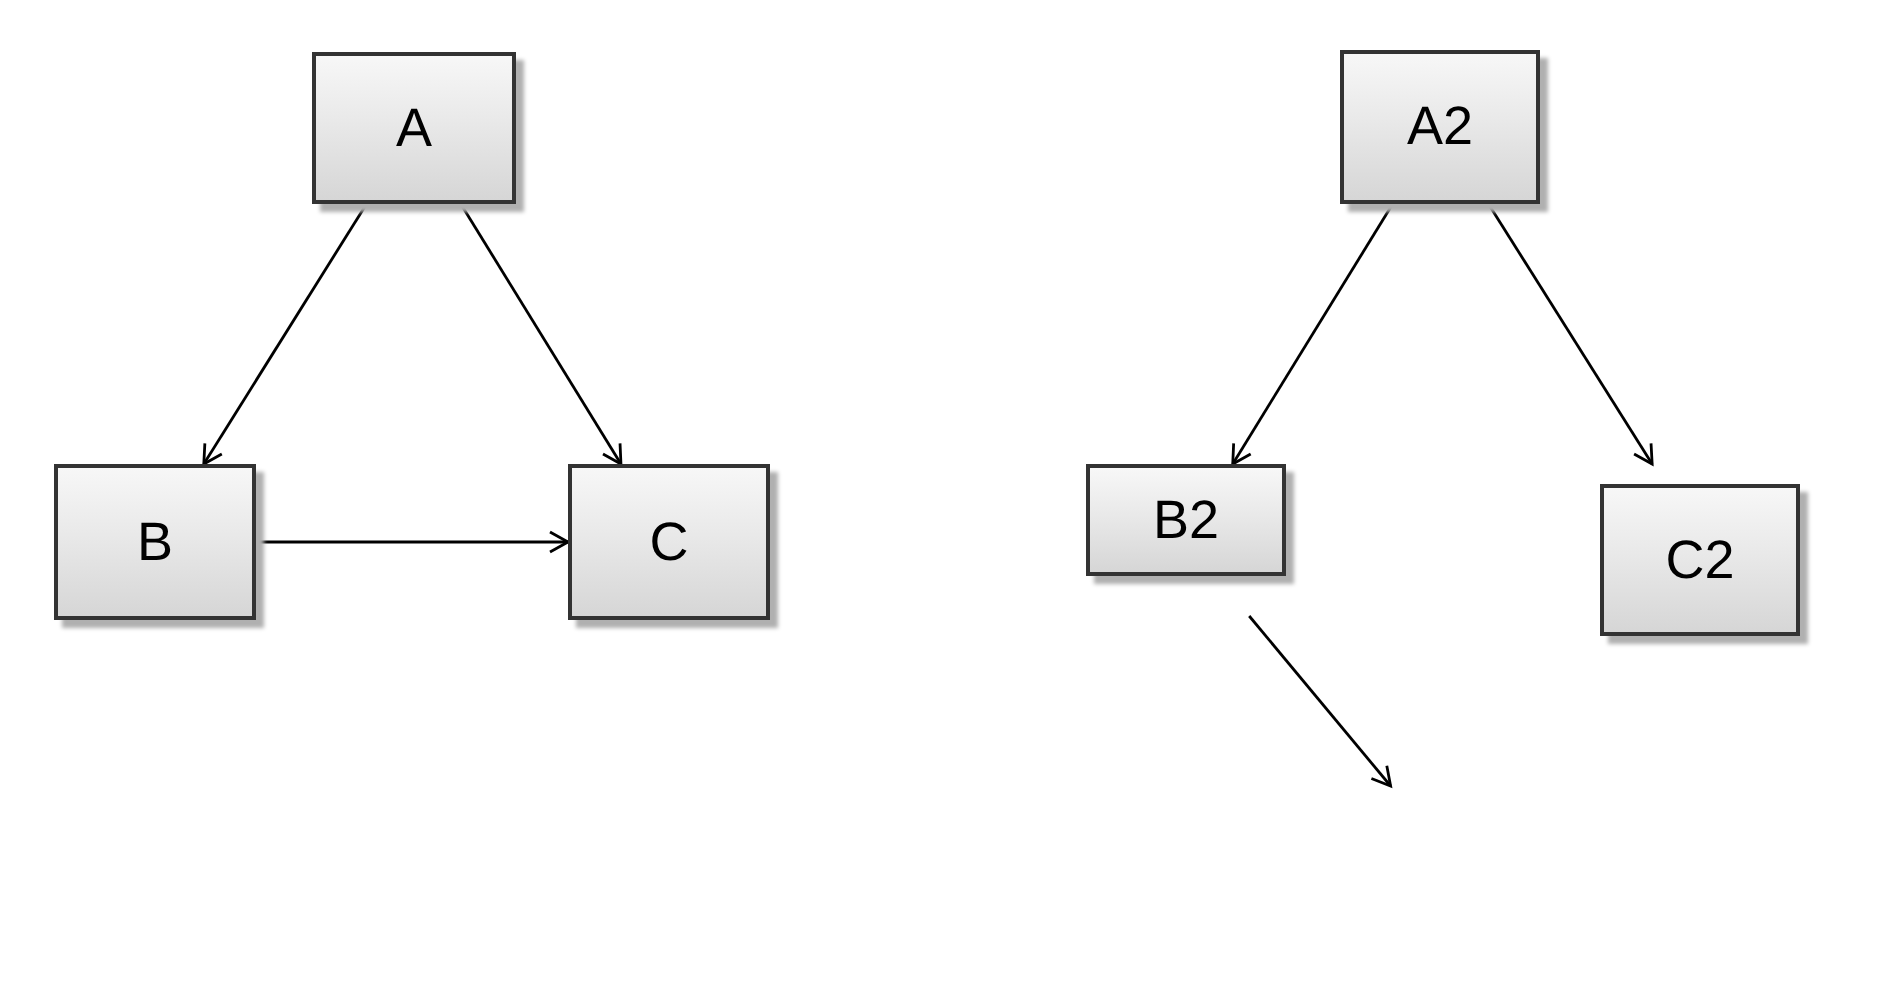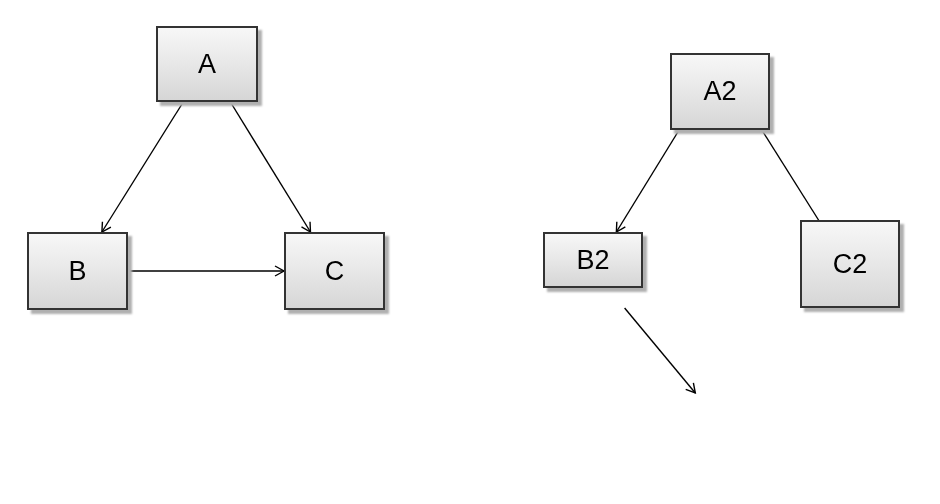--- a/index.html
+++ b/index.html
@@ -57,22 +57,22 @@
   <div class="node" style="left: 156px; top: 26px; width: 102px; height: 76px;">
     <span class="label">A</span>
   </div>
   <div class="node" style="left: 27px; top: 232px; width: 101px; height: 78px;">
     <span class="label">B</span>
   </div>
   <div class="node" style="left: 284px; top: 232px; width: 101px; height: 78px;">
     <span class="label">C</span>
   </div>
 
-  <div class="node" style="left: 670px; top: 25px; width: 100px; height: 77px; margin-top: 28px;">
+  <div class="node" style="left: 670px; top: 25px; width: 100px; height: 77px;">
     <span class="label">A2</span>
   </div>
   <div class="node" style="left: 543px; top: 232px; width: 100px; height: 56px;">
     <span class="label">B2</span>
   </div>
-  <div class="node" style="left: 800px; top: 220px; width: 100px; height: 88px; justify-content: center;">
+  <div class="node" style="left: 800px; top: 242px; width: 100px; height: 76px; justify-content: center;">
     <span class="label">C2</span>
   </div>
 </div>
 
 </body></html>

